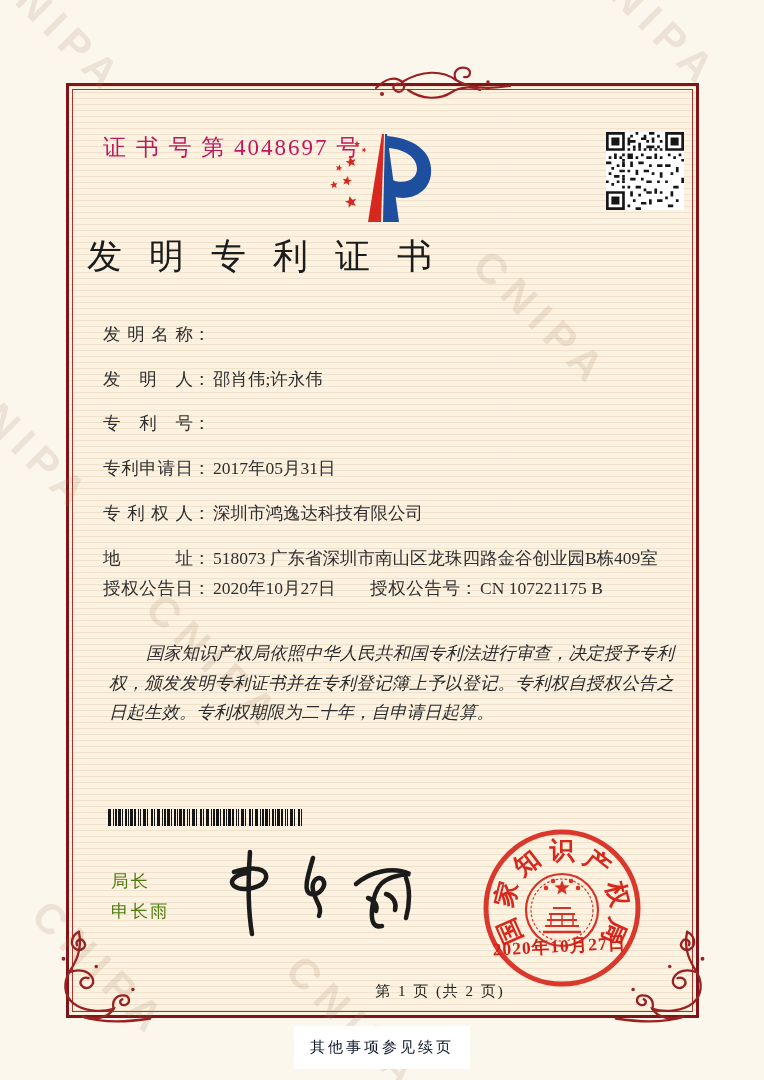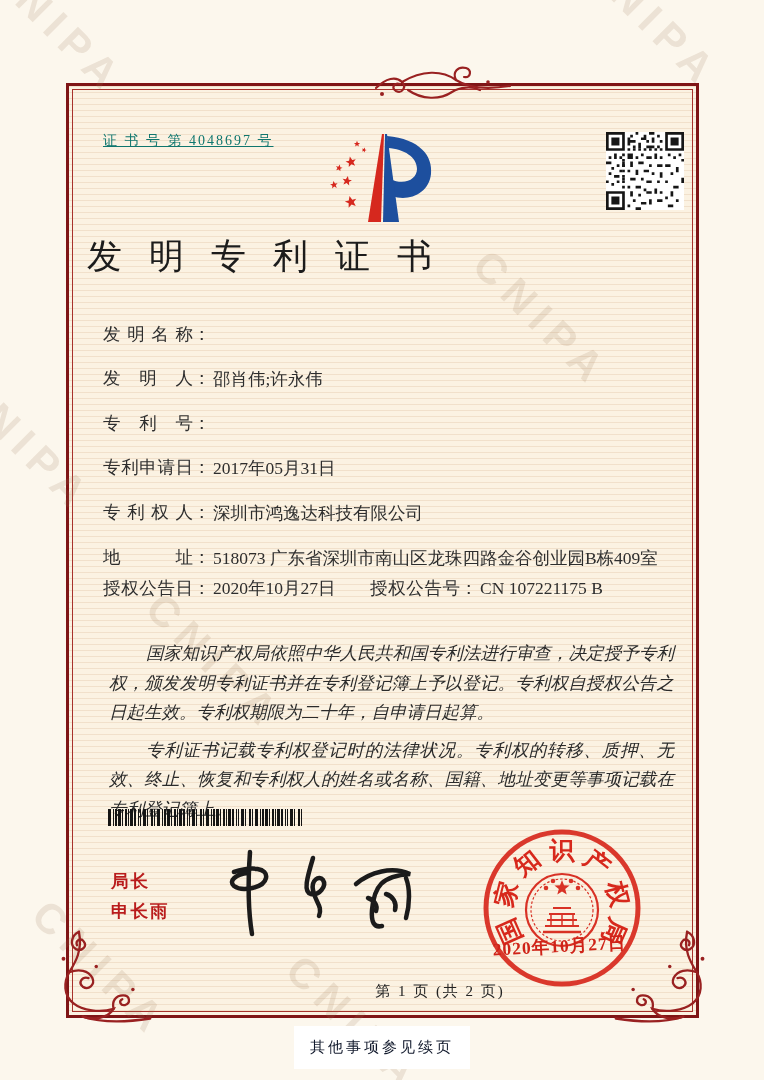--- a/index.html
+++ b/index.html
@@ -25,42 +25,42 @@
     position:absolute;z-index:2;
     font-family:"Liberation Sans","DejaVu Sans",sans-serif;
     font-weight:bold;font-size:42px;letter-spacing:9px;
     color:rgba(153,118,84,0.16);
     transform:rotate(45deg);
     pointer-events:none;white-space:nowrap;
   }
 
   .content{position:absolute;z-index:3;}
 
-  .cert-no{left:103px;top:132px;font-size:14px;letter-spacing:2px;color:#0f766e;text-decoration:underline;}
+  .cert-no{left:103px;top:132px;font-size:23px;letter-spacing:2px;color:#be185d;}
 
   .title{
     left:66px;top:233px;width:735px;
     font-size:35px;letter-spacing:27px;padding-left:21px;box-sizing:border-box;
     color:#1c1c1c;font-weight:500;
   }
 
   .fields{left:103px;top:323px;width:578px;font-size:17.5px;color:#2e2e2e;}
-  .frow{display:flex;align-items:flex-start;line-height:23px;margin-bottom:21px;position:relative;}
+  .frow{display:flex;align-items:flex-end;line-height:23px;margin-bottom:21px;position:relative;}
   .frow.addr{margin-bottom:7px;}
   .flabel{display:inline-block;width:90px;text-align:justify;text-align-last:justify;flex:none;}
   .fcolon{flex:none;width:20px;}
   .fvalue{flex:1;line-height:24px;}
   .grant2{position:absolute;left:267px;display:flex;align-items:baseline;}
 
   .paras{left:101px;top:631px;width:581px;font-size:17.5px;line-height:29.5px;
     text-align:justify;font-style:italic;color:#2b2b2b;}
   .paras p{margin:8px;text-indent:37px;}
 
   .signer{left:111px;top:866px;font-family:"Liberation Sans","DejaVu Sans",sans-serif;
-    font-size:17.5px;font-weight:700;color:#b91c1c;letter-spacing:2px;line-height:30px;}
+    font-size:17.5px;font-weight:400;color:#4d7c0f;letter-spacing:2px;line-height:30px;}
 
   .pagenum{left:66px;top:982px;width:748px;text-align:center;font-size:15px;letter-spacing:2px;color:#222;}
 
   .note{
     left:50%;top:1026px;transform:translateX(-50%);
     background:#ffffff;padding:12px 16px;font-size:15px;letter-spacing:3px;color:#0f172a;
     white-space:nowrap;
   }
 
   svg{display:block;}
@@ -189,21 +189,20 @@
     <span class="grant2">
       <span class="flabel">授权公告号</span>
         <span class="fcolon">：</span>
         <span>CN 107221175 B</span>
     </span>
   </div>
 </div>
 
 <div class="content paras">
   <p>国家知识产权局依照中华人民共和国专利法进行审查，决定授予专利权，颁发发明专利证书并在专利登记簿上予以登记。专利权自授权公告之日起生效。专利权期限为二十年，自申请日起算。</p>
-  <p>专利证书记载专利权登记时的法律状况。专利权的转移、质押、无效、终止、恢复和专利权人的姓名或名称、国籍、地址变更等事项记载在专利登记簿上。</p>
 </div>
 
 <svg class="content" style="left:108px;top:809px;" width="196" height="17" viewBox="0 0 196 17">
   <line x1="0" y1="8.5" x2="196" y2="8.5" stroke="#141414" stroke-width="17" stroke-dasharray="3 2 1 1 2 1 3 1 1 2 2 1 1 1 3 1 2 2 1 1 1 2 3 1 1 3 2 1 1 2"></line>
 </svg>
 
 <div class="content signer">
   <div>局长</div>
   <div>申长雨</div>
 </div>

